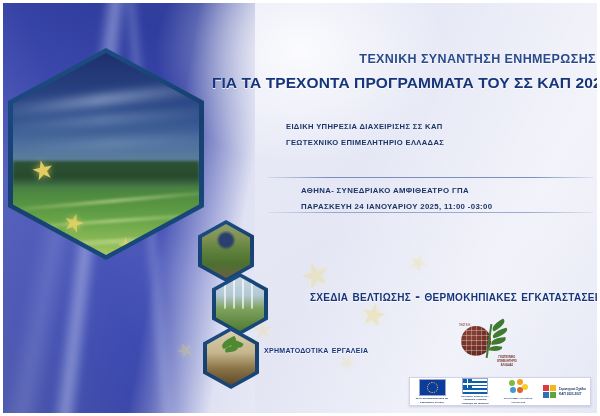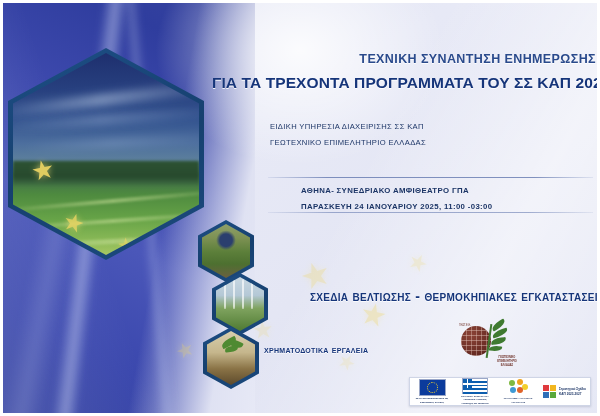--- a/index.html
+++ b/index.html
@@ -178,21 +178,21 @@
     position: absolute; left: 270px; top: 122px; width: 325px;
     color: #1c3566;
     font-size: 7.6px;
     letter-spacing: 0.35px;
   }
   .org-head {
     font-weight: bold;
     text-decoration: underline;
     margin-bottom: 7px;
   }
-  .org-line { margin-bottom: 7px; font-weight: normal; }
+  .org-line { margin-bottom: 7px; font-weight: bold; margin-left: 16px; }
 
   .rule {
     position: absolute; left: 268px; top: 177px; width: 325px; height: 1px;
     background: linear-gradient(90deg, rgba(120,140,190,0.15) 0%, rgba(90,112,170,0.75) 18%, rgba(90,112,170,0.75) 82%, rgba(120,140,190,0.15) 100%);
   }
 
   .venue-block {
     position: absolute; left: 270px; top: 186px; width: 325px;
     color: #1c3566; font-size: 7.8px; font-weight: bold; letter-spacing: 0.35px;
   }

